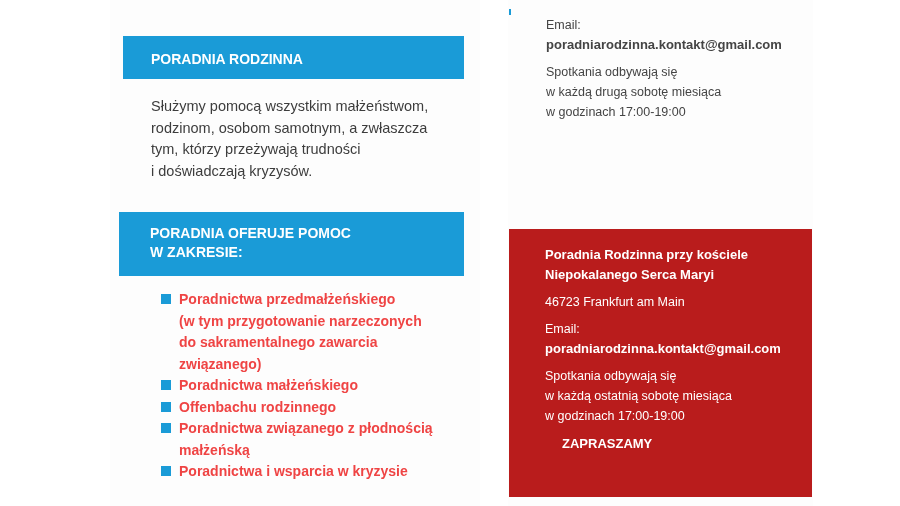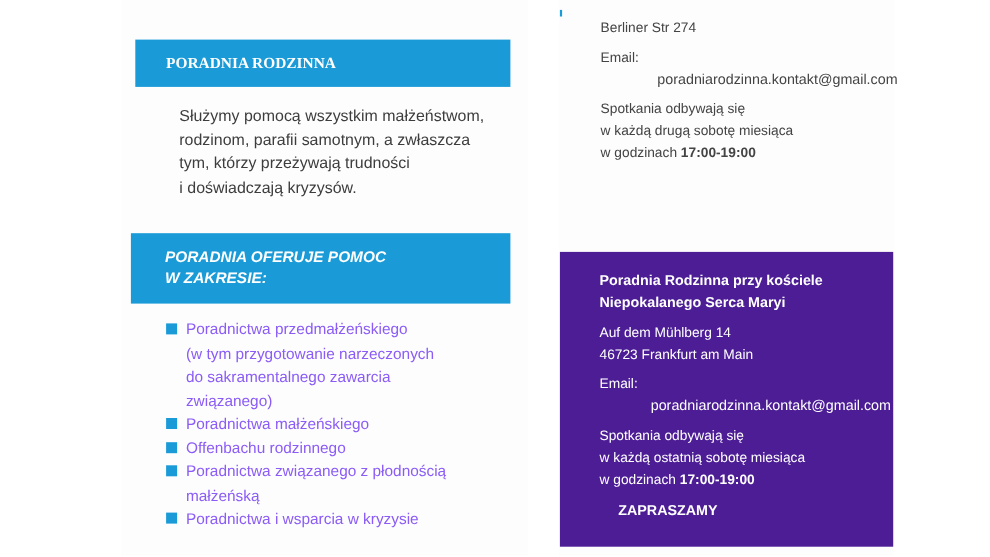--- a/index.html
+++ b/index.html
@@ -3,56 +3,56 @@
   <meta charset="utf-8">
   <style>
     * { margin: 0; padding: 0; box-sizing: border-box; }
     html, body { width: 900px; height: 506px; background: #ffffff; overflow: hidden; }
     body { position: relative; font-family: "Liberation Sans", sans-serif; color: #3a3a3a; }
 
     .panel-left { position: absolute; left: 110px; top: 0; width: 370px; height: 506px; background: #fdfdfd; }
     .panel-right { position: absolute; left: 508px; top: 0; width: 305px; height: 506px; background: #fdfdfd; }
 
     .blue-bar { position: absolute; background: #1a9bd7; color: #ffffff; font-weight: bold; }
-    .bar1 { left: 123px; top: 36px; width: 341px; height: 43px; font-size: 14px; padding: 15px 0 0 28px; font-family: Liberation Serif, serif; }
-    .bar2 { left: 119px; top: 212px; width: 345px; height: 64px; font-size: 14px; padding: 12px 0 0 31px; line-height: 19px; font-style: italic; }
+    .bar1 { left: 123px; top: 36px; width: 341px; height: 43px; font-size: 14px; padding: 15px 0 0 28px; }
+    .bar2 { left: 119px; top: 212px; width: 345px; height: 64px; font-size: 14px; padding: 12px 0 0 31px; line-height: 19px; }
 
-    .intro { position: absolute; left: 151px; top: 96px; width: 310px; font-size: 14.5px; line-height: 21.5px; color: #3d3d3d; margin-left: 12px; }
+    .intro { position: absolute; left: 151px; top: 96px; width: 310px; font-size: 14.5px; line-height: 21.5px; color: #3d3d3d; }
 
-    .offer-list { position: absolute; left: 151px; top: 289px; width: 300px; list-style: none; font-size: 14px; color: #8b5cf6; }
+    .offer-list { position: absolute; left: 161px; top: 289px; width: 300px; list-style: none; font-size: 14px; color: #ef4444; font-weight: bold; }
     .offer-list li { position: relative; padding-left: 18px; line-height: 21.5px; }
     .offer-list li .bullet { position: absolute; left: 0; top: 5px; width: 10px; height: 10px; background: #1a9bd7; }
     .offer-list li .sub { display: block; }
 
     .loc1 { position: absolute; left: 546px; top: 8px; width: 270px; font-size: 12.5px; color: #444; }
     .loc1 .name { font-weight: bold; color: #333; line-height: 20px; font-size: 13px; }
     .block { margin-top: 7px; line-height: 20px; }
-    .email { font-weight: normal; font-size: 13px; text-align: right; }
-    .bold { font-weight: bold; }
+    .email { font-weight: bold; font-size: 13px; }
+    .bold { font-weight: normal; }
 
     .divider-tick { position: absolute; left: 509px; top: 9px; width: 2px; height: 6px; background: #1a9bd7; }
 
-    .blue-box { position: absolute; left: 509px; top: 229px; width: 303px; height: 268px; background: #4c1d95; color: #ffffff; }
+    .blue-box { position: absolute; left: 509px; top: 229px; width: 303px; height: 268px; background: #b91c1c; color: #ffffff; }
     .loc2 { position: absolute; left: 36px; top: 16px; width: 265px; font-size: 12.5px; }
     .loc2 .name { font-weight: bold; line-height: 20px; font-size: 13px; }
     .loc2 .invite { margin-top: 10px; font-weight: bold; font-size: 13px; margin-left: 17px; }
   </style>
 </head>
 <body>
 
 <div class="panel-left"></div>
 <div class="panel-right"></div>
 
 <div class="blue-bar bar1">
   <span>PORADNIA RODZINNA</span>
 </div>
 
 <div class="intro">
   <div>Służymy pomocą wszystkim małżeństwom,</div>
-  <div>rodzinom, parafii samotnym, a zwłaszcza</div>
+  <div>rodzinom, osobom samotnym, a zwłaszcza</div>
   <div>tym, którzy przeżywają trudności</div>
   <div>i doświadczają kryzysów.</div>
 </div>
 
 <div class="blue-bar bar2">
   <div>PORADNIA OFERUJE POMOC</div>
   <div>W ZAKRESIE:</div>
 </div>
 
 <ul class="offer-list">
@@ -79,41 +79,39 @@
   <li>
     <span class="bullet"></span>
     <span class="sub">Poradnictwa i wsparcia w kryzysie</span>
   </li>
 </ul>
 
 <div class="divider-tick"></div>
 
 <div class="loc1">
   <div class="block">
-    <div>Berliner Str 274</div>
   </div>
   <div class="block">
     <div>Email:</div>
     <div class="email">poradniarodzinna.kontakt@gmail.com</div>
   </div>
   <div class="block">
     <div>Spotkania odbywają się</div>
     <div>w każdą drugą sobotę miesiąca</div>
     <div><span>w godzinach </span><span class="bold">17:00-19:00</span></div>
   </div>
 </div>
 
 <div class="blue-box">
   <div class="loc2">
     <div class="name">
       <div>Poradnia Rodzinna przy kościele</div>
       <div>Niepokalanego Serca Maryi</div>
     </div>
     <div class="block">
-      <div>Auf dem Mühlberg 14</div>
       <div>46723 Frankfurt am Main</div>
     </div>
     <div class="block">
       <div>Email:</div>
       <div class="email">poradniarodzinna.kontakt@gmail.com</div>
     </div>
     <div class="block">
       <div>Spotkania odbywają się</div>
       <div>w każdą ostatnią sobotę miesiąca</div>
       <div><span>w godzinach </span><span class="bold">17:00-19:00</span></div>

